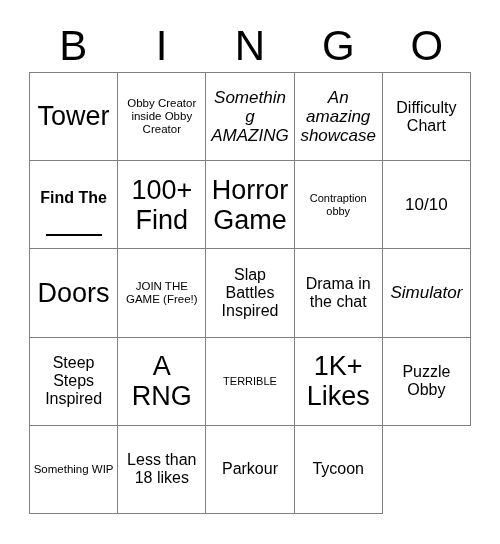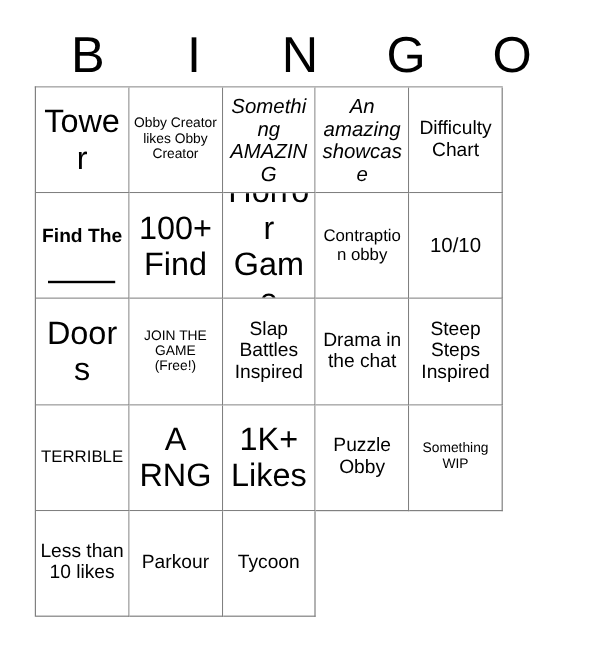--- a/index.html
+++ b/index.html
@@ -38,21 +38,21 @@
     line-height: 1;
     font-weight: 400;
     letter-spacing: 0px;
     color: #000000;
   }
   
   #grid {
     position: absolute;
     left: 29px;
     top: 72px;
-    width: 390px;
+    width: 442px;
     height: 442px;
     box-sizing: border-box;
     border-top: 1px solid #808080;
     border-left: 1px solid #808080;
     display: grid;
     grid-template-columns: repeat(5, 1fr);
     grid-template-rows: repeat(5, 1fr);
   }
   .cell {
     box-sizing: border-box;
@@ -73,21 +73,21 @@
     line-height: 1.12;
     word-wrap: break-word;
     white-space: pre-line;
   }
   
   .fs-xl  { font-size: 27px; }
   .fs-lg  { font-size: 17px; }
   .fs-md  { font-size: 16px; }
   .fs-sm  { font-size: 17px; font-style: italic; }
   .fs-xs  { font-size: 11.5px; }
-  .fs-xxs { font-size: 14px; }
+  .fs-xxs { font-size: 11px; }
 
   
   .blank-cell .cell-text { margin-bottom: 14px; font-weight: bold; }
   .blank-line {
     position: absolute;
     left: 50%;
     transform: translateX(-50%);
     bottom: 12px;
     width: 56px;
     height: 2px;
@@ -105,21 +105,21 @@
     <div class="header-letter">N</div>
     <div class="header-letter">G</div>
     <div class="header-letter">O</div>
   </div>
 
   <div id="grid">
       <div class="cell">
         <span class="cell-text fs-xl">Tower</span>
       </div>
       <div class="cell">
-        <span class="cell-text fs-xs">Obby Creator likes Obby Creator</span>
+        <span class="cell-text fs-xs">Obby Creator inside Obby Creator</span>
       </div>
       <div class="cell">
         <span class="cell-text fs-sm">Something AMAZING</span>
       </div>
       <div class="cell">
         <span class="cell-text fs-sm">An amazing showcase</span>
       </div>
       <div class="cell">
         <span class="cell-text fs-md">Difficulty Chart</span>
       </div>
@@ -145,39 +145,42 @@
       <div class="cell">
         <span class="cell-text fs-xs">JOIN THE GAME (Free!)</span>
       </div>
       <div class="cell">
         <span class="cell-text fs-md">Slap Battles Inspired</span>
       </div>
       <div class="cell">
         <span class="cell-text fs-md">Drama in the chat</span>
       </div>
       <div class="cell">
+        <span class="cell-text fs-sm">Simulator</span>
+      </div>
+      <div class="cell">
         <span class="cell-text fs-md">Steep Steps Inspired</span>
       </div>
       <div class="cell">
-        <span class="cell-text fs-xxs">TERRIBLE</span>
+        <span class="cell-text fs-xl">A RNG</span>
       </div>
       <div class="cell">
-        <span class="cell-text fs-xl">A RNG</span>
+        <span class="cell-text fs-xxs">TERRIBLE</span>
       </div>
       <div class="cell">
         <span class="cell-text fs-xl">1K+ Likes</span>
       </div>
       <div class="cell">
         <span class="cell-text fs-md">Puzzle Obby</span>
       </div>
       <div class="cell">
         <span class="cell-text fs-xs">Something WIP</span>
       </div>
       <div class="cell">
-        <span class="cell-text fs-md">Less than 10 likes</span>
+        <span class="cell-text fs-md">Less than 18 likes</span>
       </div>
       <div class="cell">
         <span class="cell-text fs-md">Parkour</span>
       </div>
       <div class="cell">
         <span class="cell-text fs-md">Tycoon</span>
       </div>
     </div>
 
 </div>

